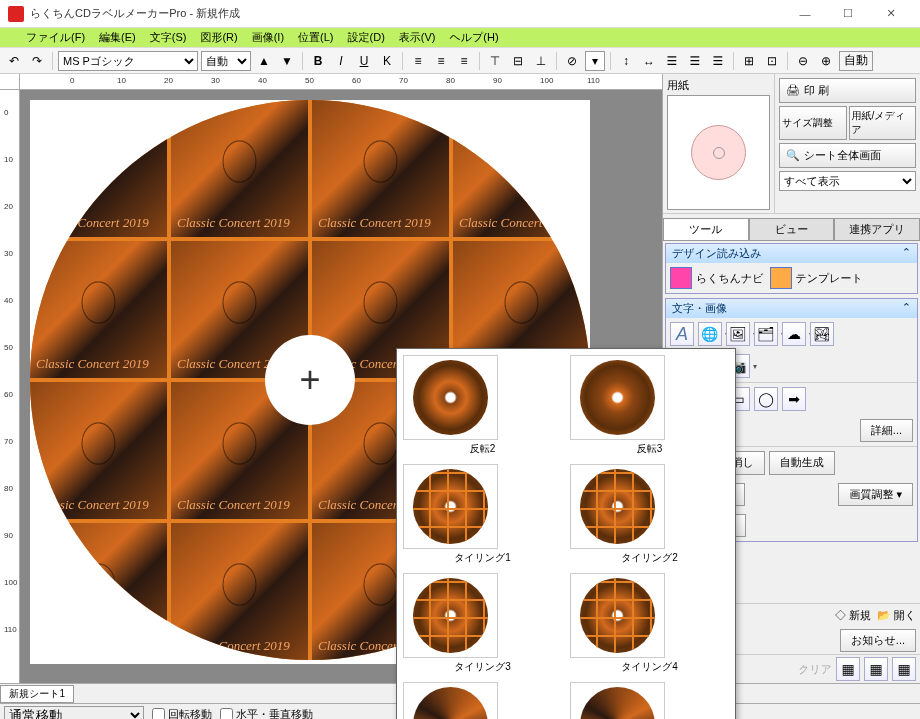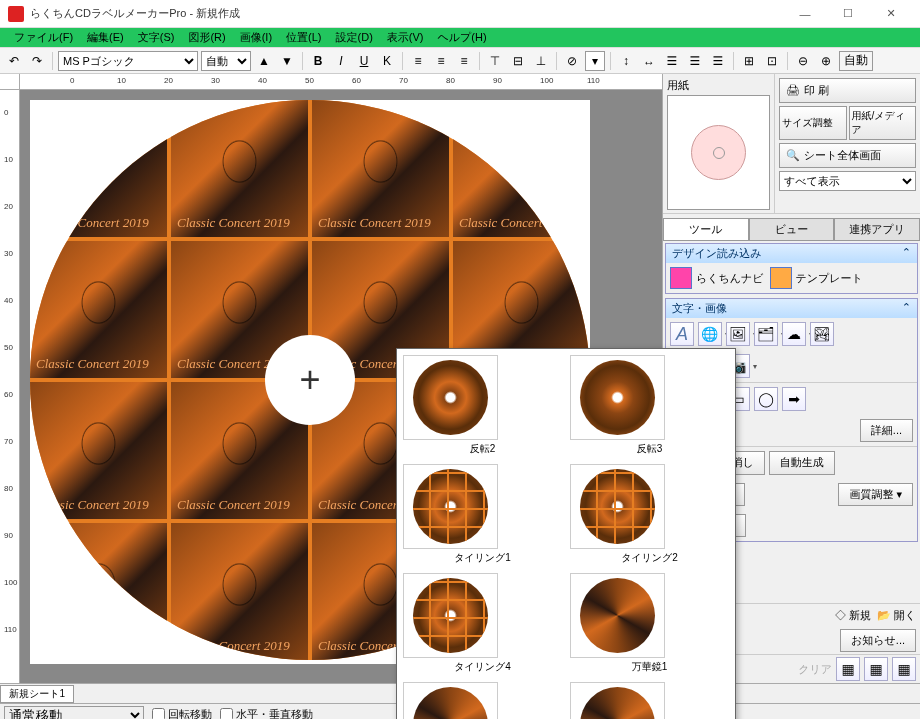--- a/index.html
+++ b/index.html
@@ -2,21 +2,21 @@
 <html><head>
 <meta charset="utf-8">
 <style>
 * { box-sizing: border-box; margin: 0; padding: 0; }
 body { font-family: "MS PGothic", sans-serif; font-size: 11px; background: #f0f0f0; overflow: hidden; }
 .titlebar { background: #fff; height: 28px; display: flex; align-items: center; padding: 0 8px; border-bottom: 1px solid #ddd; }
 .titlebar-icon { width: 16px; height: 16px; background: #d22; border-radius: 2px; margin-right: 6px; }
 .titlebar-text { flex: 1; color: #333; }
 .titlebar-btns { display: flex; gap: 1px; }
 .titlebar-btn { width: 42px; height: 24px; display: flex; align-items: center; justify-content: center; color: #555; }
-.menubar { background: #22c55e; height: 20px; display: flex; align-items: flex-end; padding: 0 8px; gap: 2px; border-bottom: 1px solid #ddd; }
+.menubar { background: #bef264; height: 20px; display: flex; align-items: flex-end; padding: 0 20px; gap: 2px; border-bottom: 1px solid #ddd; }
 .menu-item { padding: 2px 6px; }
 .toolbar { background: #f5f5f5; height: 26px; display: flex; align-items: center; padding: 0 4px; gap: 3px; border-bottom: 1px solid #ccc; }
 .tb-btn { width: 20px; height: 20px; display: flex; align-items: center; justify-content: center; border: 1px solid transparent; font-size: 12px; }
 .tb-sep { width: 1px; height: 18px; background: #ccc; margin: 0 2px; }
 .font-sel { width: 140px; height: 20px; border: 1px solid #999; background: #fff; font-size: 11px; }
 .size-sel { width: 50px; height: 20px; border: 1px solid #999; background: #fff; font-size: 11px; }
 .main { display: flex; height: calc(100vh - 110px); }
 .canvas-area { flex: 1; background: #888; position: relative; overflow: hidden; }
 .ruler-h { position: absolute; top: 0; left: 20px; right: 0; height: 16px; background: #fff; border-bottom: 1px solid #aaa; font-size: 8px; }
 .ruler-v { position: absolute; top: 16px; left: 0; width: 20px; bottom: 0; background: #fff; border-right: 1px solid #aaa; }
@@ -360,20 +360,26 @@
     <div class="popup-item">
         <div class="popup-thumb">
           <div class="popup-disc tiled"></div>
         </div>
         <div class="popup-label">タイリング2</div>
       </div>
     <div class="popup-item">
         <div class="popup-thumb">
           <div class="popup-disc tiled"></div>
         </div>
+        <div class="popup-label">タイリング3</div>
+      </div>
+    <div class="popup-item">
+        <div class="popup-thumb">
+          <div class="popup-disc tiled"></div>
+        </div>
         <div class="popup-label">タイリング4</div>
       </div>
     <div class="popup-item">
         <div class="popup-thumb">
           <div class="popup-disc kal"></div>
         </div>
         <div class="popup-label">万華鏡1</div>
       </div>
     <div class="popup-item">
         <div class="popup-thumb">

